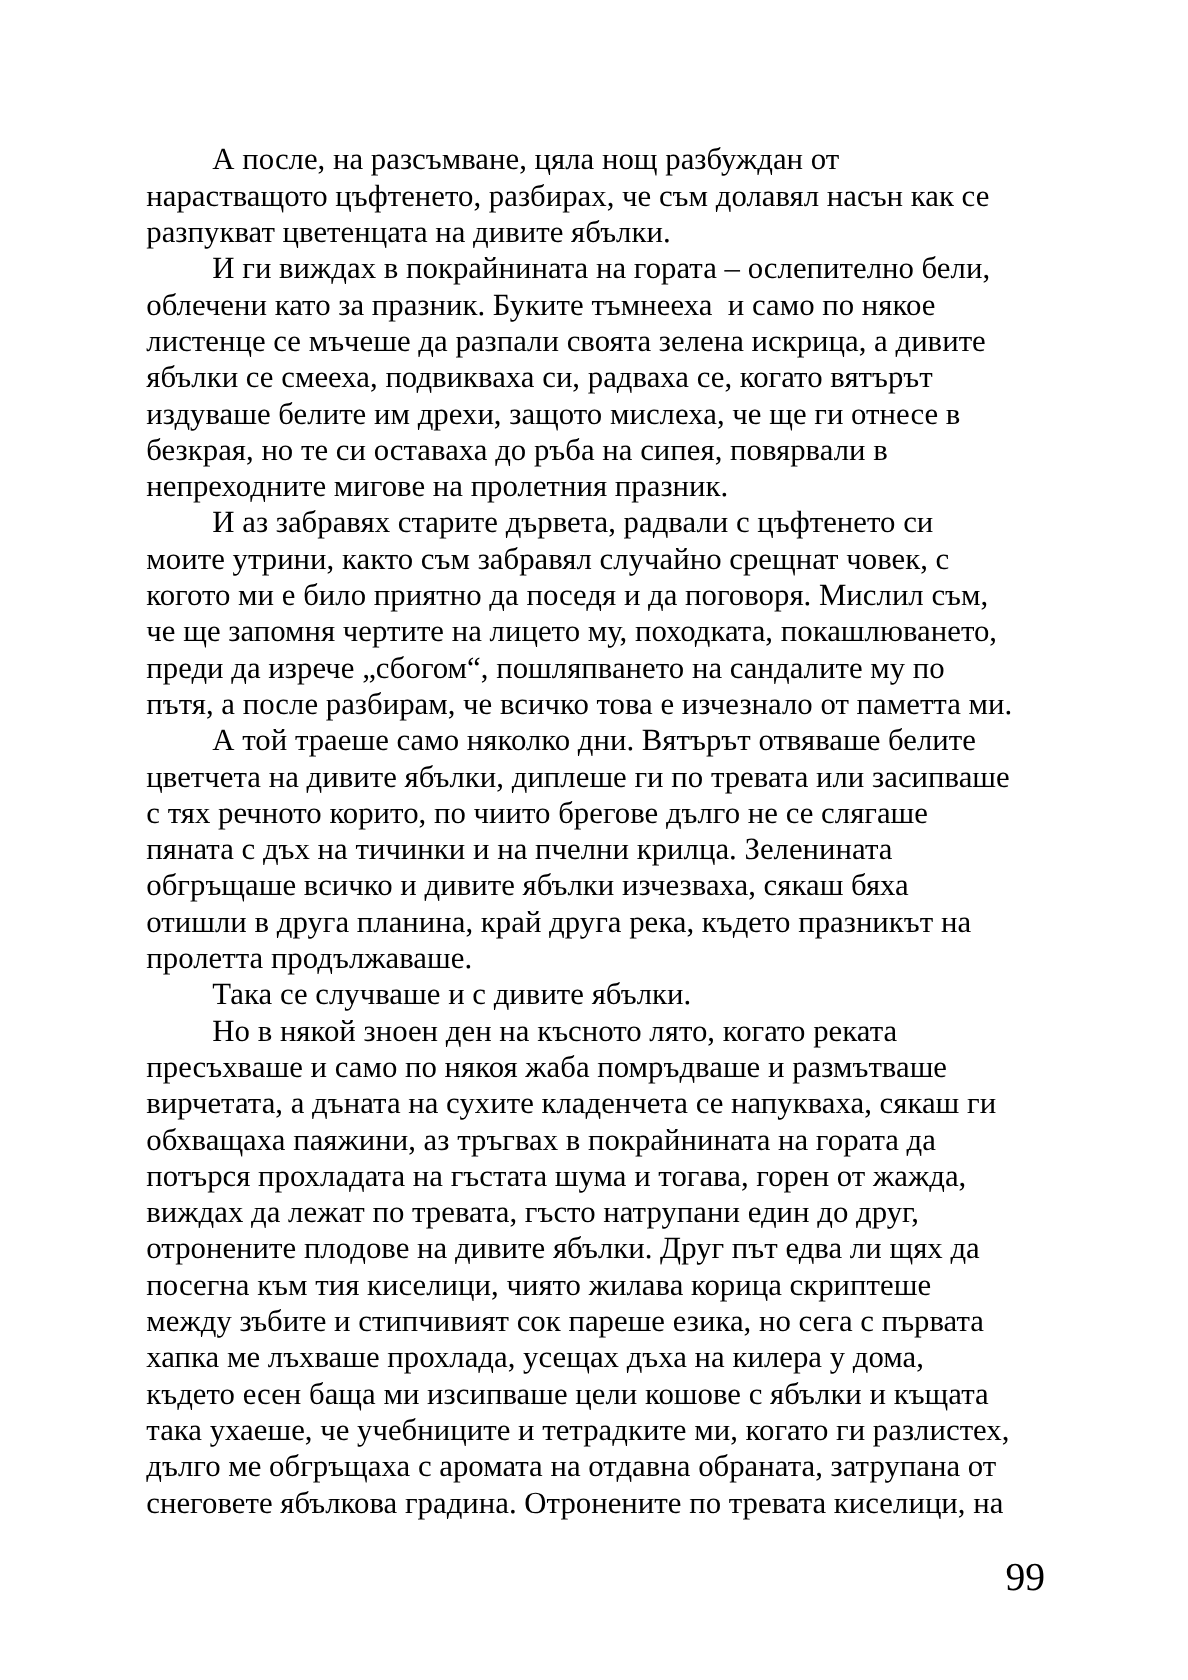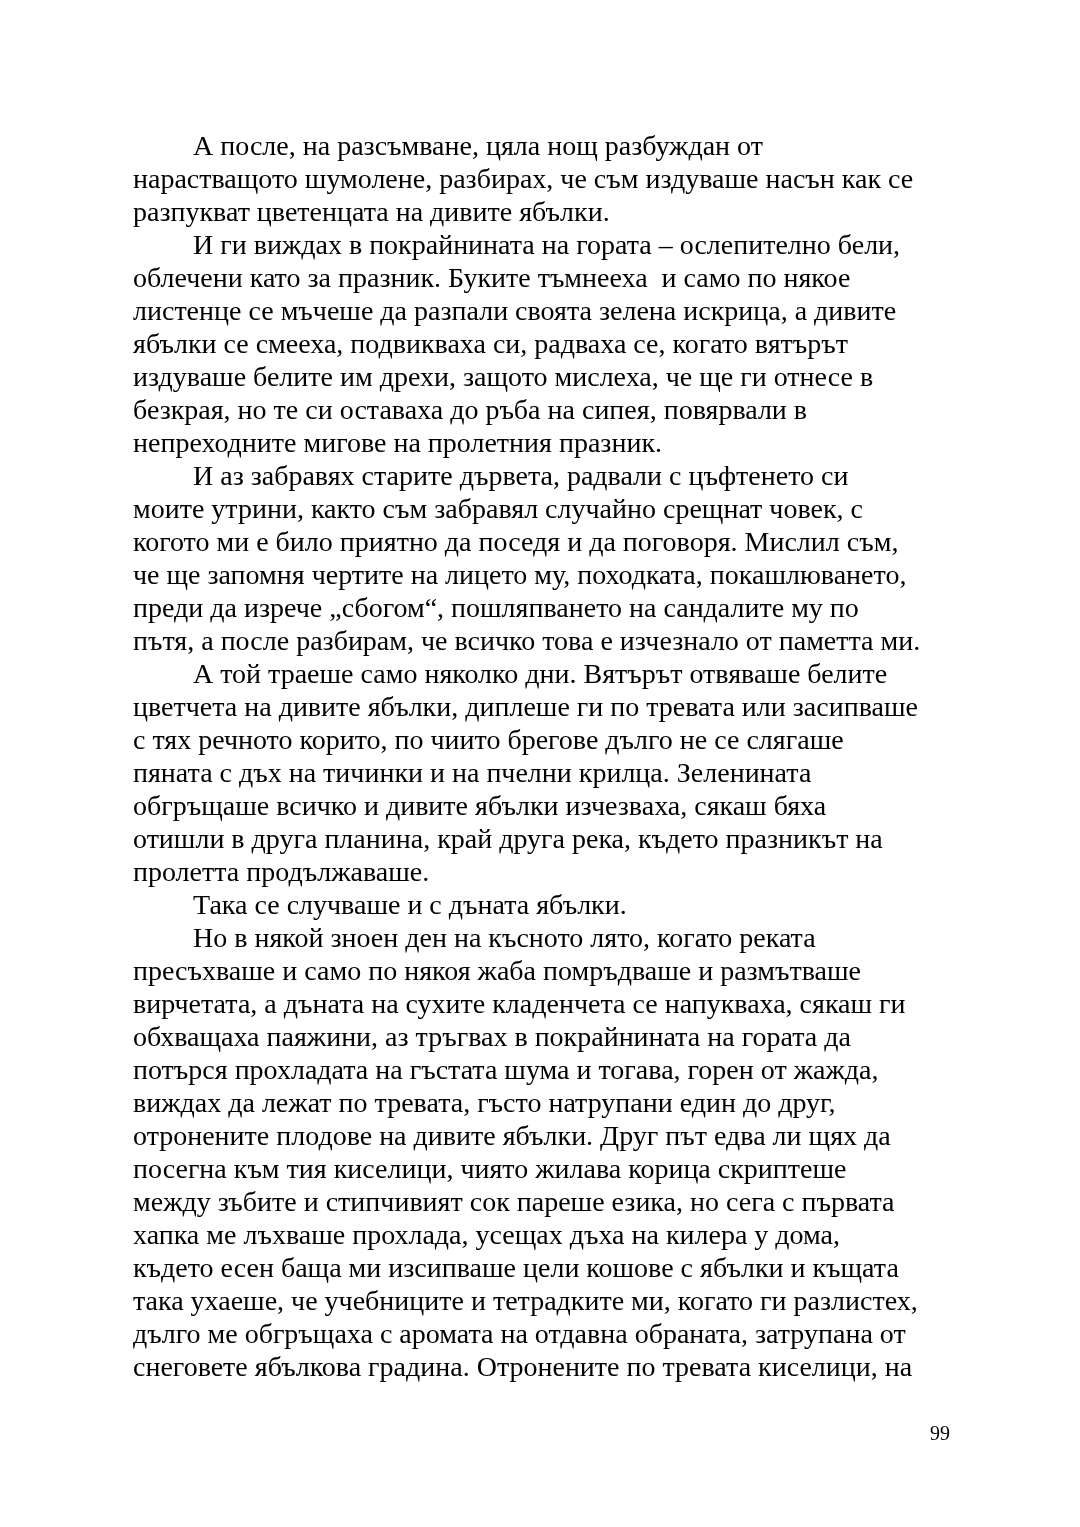--- a/index.html
+++ b/index.html
@@ -33,32 +33,32 @@
       margin: 0;
       padding: 0;
       white-space: pre-wrap;
       text-indent: 60px;
       text-align: left;
     }
     .page-number {
       width: 817px;
       margin-top: 34px;
       text-align: right;
-      font-size: 20px;
+      font-size: 36px;
       line-height: 33px;
     }
   </style>
 </head>
 <body>
 
 <div class="page">
   <div class="text-block">
 
     <p class="para">А после, на разсъмване, цяла нощ разбуждан от
-нарастващото шумолене, разбирах, че съм издуваше насън как се
+нарастващото цъфтенето, разбирах, че съм долавял насън как се
 разпукват цветенцата на дивите ябълки.</p>
       <p class="para">И ги виждах в покрайнината на гората – ослепително бели,
 облечени като за празник. Буките тъмнееха  и само по някое
 листенце се мъчеше да разпали своята зелена искрица, а дивите
 ябълки се смееха, подвикваха си, радваха се, когато вятърът
 издуваше белите им дрехи, защото мислеха, че ще ги отнесе в
 безкрая, но те си оставаха до ръба на сипея, повярвали в
 непреходните мигове на пролетния празник.</p>
       <p class="para">И аз забравях старите дървета, радвали с цъфтенето си
 моите утрини, както съм забравял случайно срещнат човек, с
@@ -66,21 +66,21 @@
 че ще запомня чертите на лицето му, походката, покашлюването,
 преди да изрече „сбогом“, пошляпването на сандалите му по
 пътя, а после разбирам, че всичко това е изчезнало от паметта ми.</p>
       <p class="para">А той траеше само няколко дни. Вятърът отвяваше белите
 цветчета на дивите ябълки, диплеше ги по тревата или засипваше
 с тях речното корито, по чиито брегове дълго не се слягаше
 пяната с дъх на тичинки и на пчелни крилца. Зеленината
 обгръщаше всичко и дивите ябълки изчезваха, сякаш бяха
 отишли в друга планина, край друга река, където празникът на
 пролетта продължаваше.</p>
-      <p class="para">Така се случваше и с дъната ябълки.</p>
+      <p class="para">Така се случваше и с дивите ябълки.</p>
       <p class="para">Но в някой зноен ден на късното лято, когато реката
 пресъхваше и само по някоя жаба помръдваше и размътваше
 вирчетата, а дъната на сухите кладенчета се напукваха, сякаш ги
 обхващаха паяжини, аз тръгвах в покрайнината на гората да
 потърся прохладата на гъстата шума и тогава, горен от жажда,
 виждах да лежат по тревата, гъсто натрупани един до друг,
 отронените плодове на дивите ябълки. Друг път едва ли щях да
 посегна към тия киселици, чиято жилава корица скриптеше
 между зъбите и стипчивият сок пареше езика, но сега с първата
 хапка ме лъхваше прохлада, усещах дъха на килера у дома,

